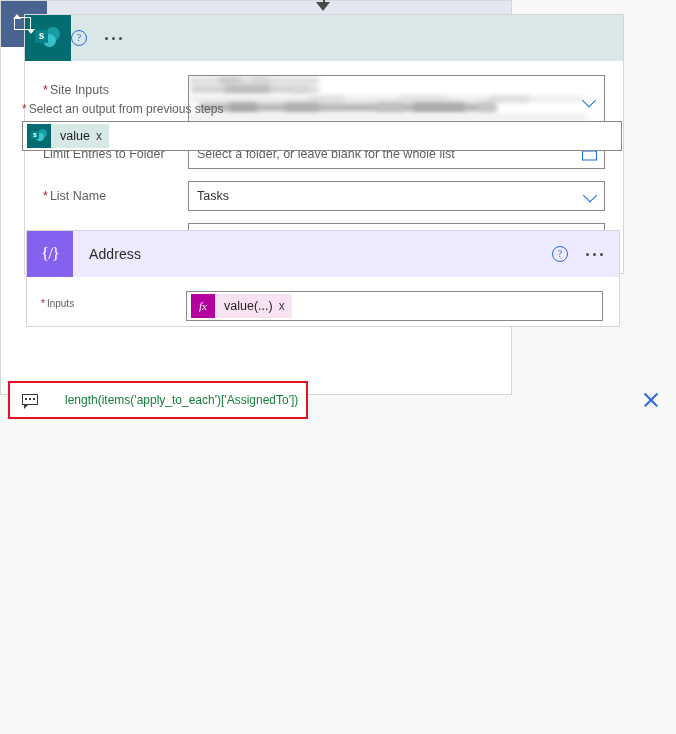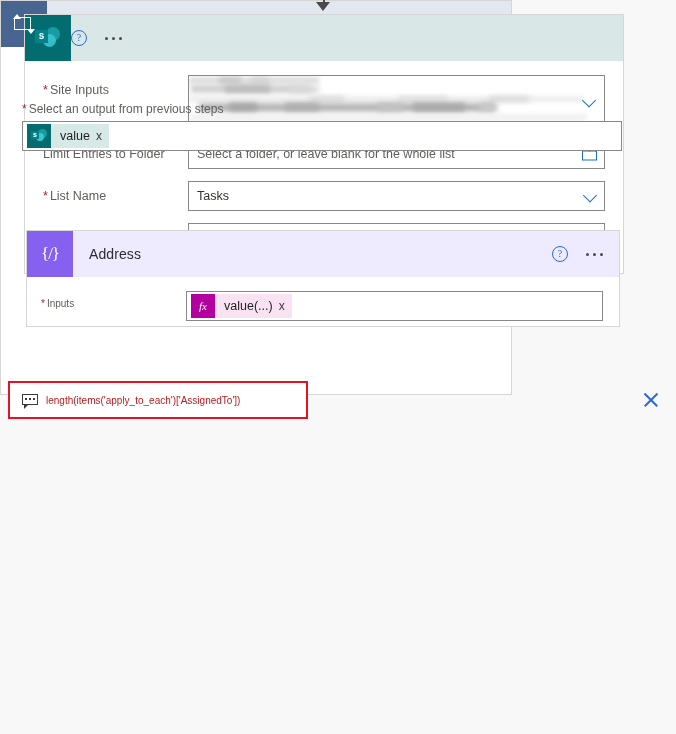--- a/index.html
+++ b/index.html
@@ -102,21 +102,21 @@
 
   
   #expr-wrap { position: absolute; left: 8px; top: 381px; width: 300px; height: 38px; border: 2px solid #e81123; background: #fff; z-index: 5;
                display:flex; align-items:center; padding-left: 12px; }
   .comment-icon { position: relative; width: 16px; height: 13px; flex: 0 0 16px; margin-right: 8px; }
   .comment-icon .bub { position:absolute; left:0; top:0; width:16px; height:11px; border:1.3px solid #3a3a3a; }
   .comment-icon .tail{ position:absolute; left:2px; top:10px; width:0;height:0;
       border-left:0 solid transparent; border-right:5px solid transparent; border-top:5px solid #3a3a3a; }
   .comment-icon .dots{ position:absolute; left:3px; top:4px; display:flex; gap:2px; }
   .comment-icon .dots i { width:2px;height:2px;background:#3a3a3a;display:block; }
-  #expr-text { font-size: 10px; color: #b91c1c; white-space: nowrap; }
+  #expr-text { font-size: 12px; color: #15803d; white-space: nowrap; margin-left: 19px; }
 
   #expr-close { position: absolute; right: 16px; top: 391px; width: 18px; height: 18px; z-index: 6; }
   #expr-close::before, #expr-close::after {
     content:""; position:absolute; left:0; top:8px; width:18px; height:1.6px; background:#2a6ad4;
   }
   #expr-close::before { transform: rotate(45deg); }
   #expr-close::after  { transform: rotate(-45deg); }
 
   .foreach-body { position: absolute; left: 0; top: 52px; right: 0; bottom: 0; }
   .sub-label { font-size: 12px; color: #605e5c; padding: 0 0 4px 22px; }

